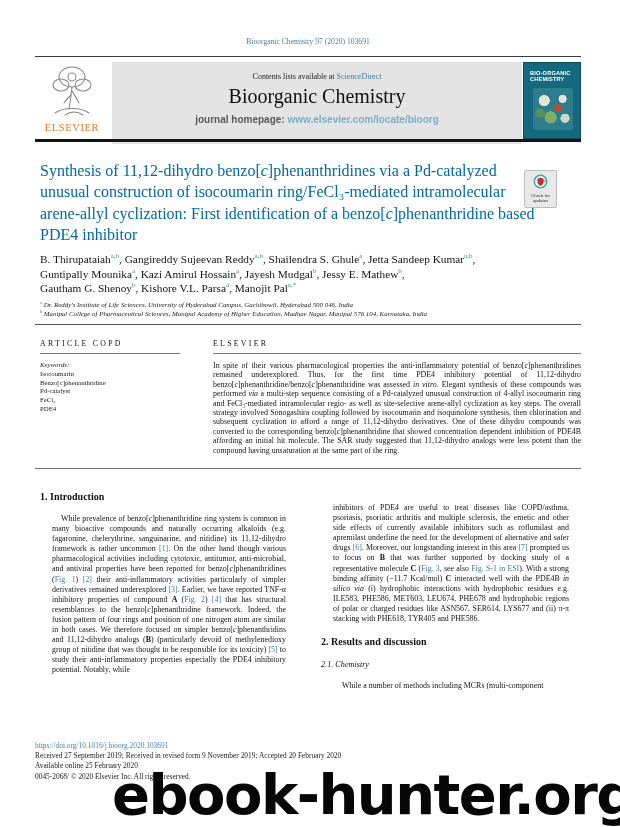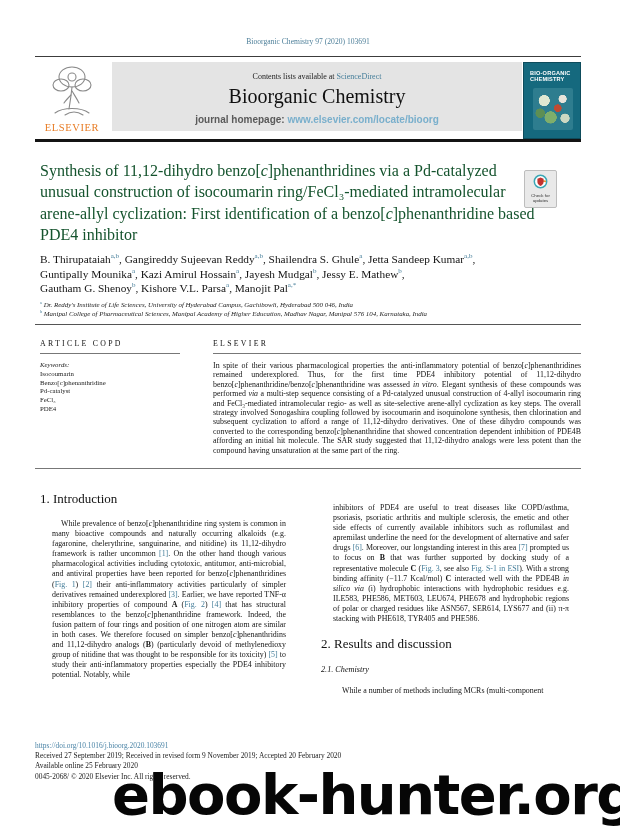--- a/index.html
+++ b/index.html
@@ -6,21 +6,21 @@
   .page{position:relative;width:620px;height:827px;background:#ffffff;overflow:hidden;
         font-family:"Liberation Serif","DejaVu Serif",serif;color:#161616;}
 
   .citation{position:absolute;top:37px;left:35px;width:546px;text-align:center;
             font-size:7.6px;color:#4d7f99;}
   .rule-top{position:absolute;top:56px;left:35px;width:546px;height:1px;background:#3c3c3c;}
 
   .header{position:absolute;top:62px;left:35px;width:546px;height:77px;}
   .pub-logo{position:absolute;left:2px;top:1px;width:70px;height:74px;text-align:center;}
   .pub-name{font-size:10.5px;letter-spacing:.6px;color:#e87c25;margin-top:-3px;}
-  .graybox{position:absolute;left:77px;top:0;width:410px;height:69px;background:#e4e4e4;text-align:center;}
+  .graybox{position:absolute;left:77px;top:0;width:410px;height:82px;background:#e4e4e4;text-align:center;}
   .contents-line{padding-top:10px;font-size:8px;color:#222;}
   .journal-title{margin-top:4px;font-size:20px;color:#101010;}
   .homepage-line{margin-top:6px;font-family:"Liberation Sans","DejaVu Sans",sans-serif;
                  font-weight:bold;font-size:10px;color:#5a5a5a;}
   .cover{position:absolute;right:0;top:0;width:58px;height:77px;background:#15697e;
          border:1px solid #0e4c5c;box-sizing:border-box;}
   .cover-title{font-family:"Liberation Sans","DejaVu Sans",sans-serif;font-weight:bold;
                color:#ffffff;font-size:5.6px;line-height:6.2px;padding:7px 0 0 6px;letter-spacing:.2px;}
   .cover-art{position:absolute;left:9px;top:25px;width:40px;height:42px;border-radius:2px;
     background:
@@ -28,21 +28,21 @@
       radial-gradient(circle at 62% 48%, #bf4a32 0 11%, rgba(0,0,0,0) 12%),
       radial-gradient(circle at 44% 70%, #7fae6b 0 16%, rgba(0,0,0,0) 17%),
       radial-gradient(circle at 74% 26%, #e8e4da 0 9%, rgba(0,0,0,0) 10%),
       radial-gradient(circle at 18% 60%, #5d8f54 0 11%, rgba(0,0,0,0) 12%),
       radial-gradient(circle at 80% 72%, #cdd8c2 0 10%, rgba(0,0,0,0) 11%),
       #2e7d8f;}
 
   .rule-thick{position:absolute;top:139px;left:35px;width:546px;height:3px;background:#141414;}
 
   .title-block{position:absolute;top:160px;left:40px;width:502px;
-               font-size:16px;line-height:21.4px;color:#14532d;}
+               font-size:16px;line-height:21.4px;color:#0369a1;}
   .check-badge{position:absolute;top:170px;left:524px;width:33px;height:38px;background:#e9e9e9;
                border:1px solid #bdbdbd;border-radius:2px;text-align:center;box-sizing:border-box;cursor:pointer;}
   .badge-text{font-family:"Liberation Sans","DejaVu Sans",sans-serif;font-size:4.4px;line-height:5px;color:#333;}
 
   .authors{position:absolute;top:252px;left:40px;width:508px;font-size:11.3px;line-height:14.7px;color:#141414;}
   .affils{position:absolute;top:300px;left:40px;width:525px;font-style:italic;
           font-size:6.9px;line-height:9.2px;color:#1c1c1c;}
 
   .rule-mid{position:absolute;top:324px;left:35px;width:546px;height:1px;background:#555;}
 
@@ -51,21 +51,21 @@
   .col-heading{font-size:7.8px;letter-spacing:2.3px;color:#111;}
   .col-rule{height:1px;background:#777;margin-top:5px;}
   .keywords{margin-top:7px;font-size:6.8px;line-height:8.8px;color:#1c1c1c;}
   .kw-label{font-style:italic;}
   .abstract-text{margin-top:7px;font-size:7.9px;line-height:9.4px;text-align:justify;color:#141414;}
 
   .rule-sec{position:absolute;top:468px;left:35px;width:546px;height:1px;background:#777;}
 
   .col-left{position:absolute;top:491px;left:40px;width:258px;}
   .col-right{position:absolute;top:491px;left:321px;width:260px;}
-  .sec-heading{font-size:13px;font-weight:normal;color:#111;margin:0 0 9px 0;}
+  .sec-heading{font-size:10px;font-weight:bold;color:#111;margin:0 0 9px 0;}
   .sub-heading{font-size:8.2px;font-style:italic;color:#111;margin:13px 0 0 0;}
   .sec-heading.mt{margin:12px 0 0 0;}
   .body-par{font-size:7.9px;line-height:10.1px;text-align:justify;color:#141414;margin:12px;}
   .body-par.mt{margin-top:12px;}
   .indent{text-indent:9px;}
 
   .footnote{position:absolute;top:708px;left:40px;width:258px;font-size:7px;line-height:9.6px;color:#1a1a1a;}
   .fn-rule{width:52px;height:1px;background:#333;margin-bottom:4px;}
   .fn-line{padding-left:8px;}
 

